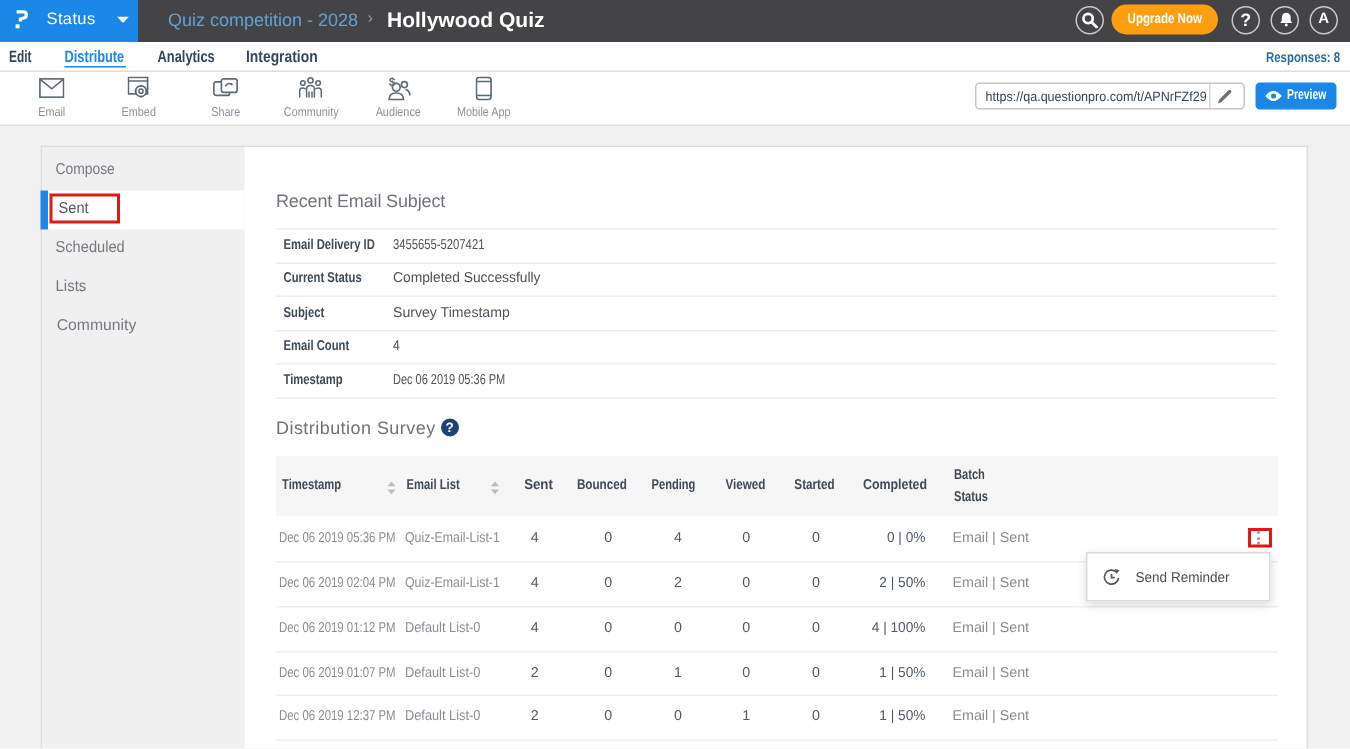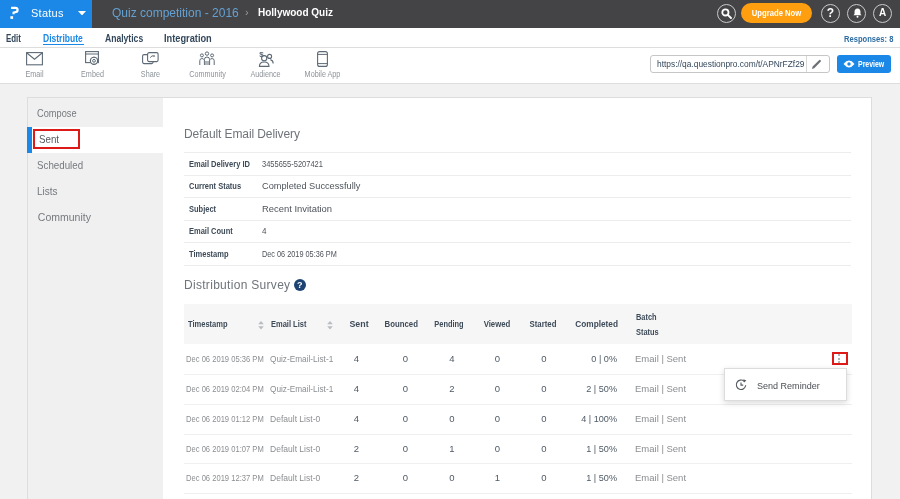--- a/index.html
+++ b/index.html
@@ -19,23 +19,23 @@
 <div class="a" style="left:0;top:0;width:900px;height:28px;background:#444446">
   <div class="a" style="left:0;top:0;width:92px;height:28px;background:#1b87e6"></div>
   <svg class="a" style="left:10px;top:5px" width="10" height="15" viewBox="0 0 10 15">
     <path d="M1.1,2.9 H5.6 C8.0,2.9 8.3,6.4 5.9,7.0 L3.6,7.6 V9.3" fill="none" stroke="#fff" stroke-width="2.2"></path>
     <rect x="0.4" y="11.2" width="2.7" height="2.7" fill="#fff"></rect>
   </svg>
   <div class="a" style="left:31px;top:7px;font-size:11px;line-height:12px;color:#fff;letter-spacing:0.25px">Status</div>
   <svg class="a" style="left:78px;top:10.5px" width="8" height="4.5" viewBox="0 0 8 4.5">
       <polygon points="0,0 8,0 4,4.5" fill="#fff"></polygon>
     </svg>
-  <div class="a" style="left:112px;top:6px;font-size:12px;line-height:14px;color:#64a1d2">Quiz competition - 2016</div>
+  <div class="a" style="left:112px;top:6px;font-size:12px;line-height:14px;color:#64a1d2">Quiz competition - 2028</div>
   <div class="a" style="left:245px;top:5px;font-size:11px;line-height:14px;color:#9b9b9b">›</div>
-  <div class="a" style="left:258px;top:5.5px;font-size:10px;line-height:14px;color:#fff;font-weight:bold">Hollywood Quiz</div>
+  <div class="a" style="left:258px;top:5.5px;font-size:14px;line-height:14px;color:#fff;font-weight:bold">Hollywood Quiz</div>
   <div class="a" style="left:717px;top:4px;width:19px;height:19px;border:1.5px solid #c9cacc;border-radius:50%"></div>
   <svg class="a" style="left:721px;top:8px" width="11" height="11" viewBox="0 0 11 11">
       <circle cx="4.4" cy="4.4" r="3.1" fill="none" stroke="#fff" stroke-width="1.8"></circle>
       <line x1="6.8" y1="6.8" x2="10" y2="10" stroke="#fff" stroke-width="1.9" stroke-linecap="round"></line>
     </svg>
   <div class="a" style="left:741px;top:3px;width:71px;height:20px;background:#ff9f10;border-radius:10px"></div>
   <div class="a oc" style="left:741px;top:3px;width:71px;height:20px;color:#fff;font-size:9.5px;font-weight:bold;line-height:20px;text-align:center;transform:scaleX(0.81)">Upgrade Now</div>
   <div class="a" style="left:821px;top:4px;width:19px;height:19px;border:1.5px solid #c9cacc;border-radius:50%;color:#fff;font-size:12px;font-weight:bold;text-align:center;line-height:16px">?</div>
   <div class="a" style="left:847px;top:4px;width:19px;height:19px;border:1.5px solid #c9cacc;border-radius:50%"></div>
   <svg class="a" style="left:852.5px;top:8.2px" width="9" height="10" viewBox="0 0 10 11">
@@ -123,36 +123,36 @@
 <div class="a" style="left:27px;top:97px;width:845px;height:402px;background:#fff;border:1px solid #dddddf;border-bottom:none"></div>
 <div class="a" style="left:28px;top:98px;width:135px;height:401px;background:#f0f0f1"></div>
 <div class="a" style="left:28px;top:126.5px;width:135px;height:26.5px;background:#fff"></div>
 <div class="a" style="left:27px;top:126.5px;width:4.5px;height:26.5px;background:#1b87e6"></div>
 <div class="a ol" style="left:37.2px;top:107px;font-size:10.5px;line-height:13px;color:#75797d;transform:scaleX(0.88)">Compose</div>
 <div class="a ol" style="left:38.5px;top:133px;font-size:10.5px;line-height:13px;color:#54585c;transform:scaleX(0.93)">Sent</div>
 <div class="a ol" style="left:37.2px;top:159px;font-size:10.5px;line-height:13px;color:#75797d;transform:scaleX(0.93)">Scheduled</div>
 <div class="a ol" style="left:37.2px;top:184.8px;font-size:10.5px;line-height:13px;color:#75797d;transform:scaleX(0.95)">Lists</div>
 <div class="a ol" style="left:37.8px;top:210.8px;font-size:10.5px;line-height:13px;color:#75797d;transform:scaleX(1.0)">Community</div>
 
-<div class="a" style="left:184px;top:127px;font-size:12px;line-height:15px;color:#6e747a;letter-spacing:-0.1px">Default Email Delivery</div>
+<div class="a" style="left:184px;top:127px;font-size:12px;line-height:15px;color:#6e747a;letter-spacing:-0.1px">Recent Email Subject</div>
 
 <div id="infolines">
     <div class="a" style="left:184px;top:152.3px;width:667px;height:1px;background:#ececec"></div>
     <div class="a" style="left:184px;top:174.8px;width:667px;height:1px;background:#ececec"></div>
     <div class="a" style="left:184px;top:197.3px;width:667px;height:1px;background:#ececec"></div>
     <div class="a" style="left:184px;top:219.8px;width:667px;height:1px;background:#ececec"></div>
     <div class="a" style="left:184px;top:242.3px;width:667px;height:1px;background:#ececec"></div>
     <div class="a" style="left:184px;top:264.8px;width:667px;height:1px;background:#ececec"></div>
   </div>
 <div class="a hb ol" style="left:188.5px;top:157.5px;transform:scaleX(0.79)">Email Delivery ID</div>
 <div class="a v ol" style="left:261.5px;top:157.5px;transform:scaleX(0.79)">3455655-5207421</div>
 <div class="a hb ol" style="left:188.5px;top:180px;transform:scaleX(0.79)">Current Status</div>
 <div class="a v ol" style="left:261.5px;top:180px;transform:scaleX(0.97)">Completed Successfully</div>
 <div class="a hb ol" style="left:188.5px;top:202.5px;transform:scaleX(0.79)">Subject</div>
-<div class="a v ol" style="left:261.5px;top:202.5px;transform:scaleX(0.99)">Recent Invitation</div>
+<div class="a v ol" style="left:261.5px;top:202.5px;transform:scaleX(0.99)">Survey Timestamp</div>
 <div class="a hb ol" style="left:188.5px;top:225px;transform:scaleX(0.79)">Email Count</div>
 <div class="a v ol" style="left:261.5px;top:225px;transform:scaleX(0.85)">4</div>
 <div class="a hb ol" style="left:188.5px;top:247.5px;transform:scaleX(0.79)">Timestamp</div>
 <div class="a v ol" style="left:261.5px;top:247.5px;transform:scaleX(0.77)">Dec 06 2019 05:36 PM</div>
 
 <div class="a" style="left:184px;top:278px;font-size:12px;line-height:15px;color:#6e747a;letter-spacing:0.3px">Distribution Survey</div>
 <div class="a" style="left:293.5px;top:278.8px;width:12.6px;height:12.6px;border-radius:50%;background:#1d4373;color:#fff;font-size:9px;font-weight:bold;text-align:center;line-height:12.6px">?</div>
 
 <div class="a" style="left:183.5px;top:303.5px;width:668px;height:40.7px;background:#f6f6f7"></div>
 <div class="a hb ol" style="left:187.5px;top:318.2px;transform:scaleX(0.79)">Timestamp</div>

